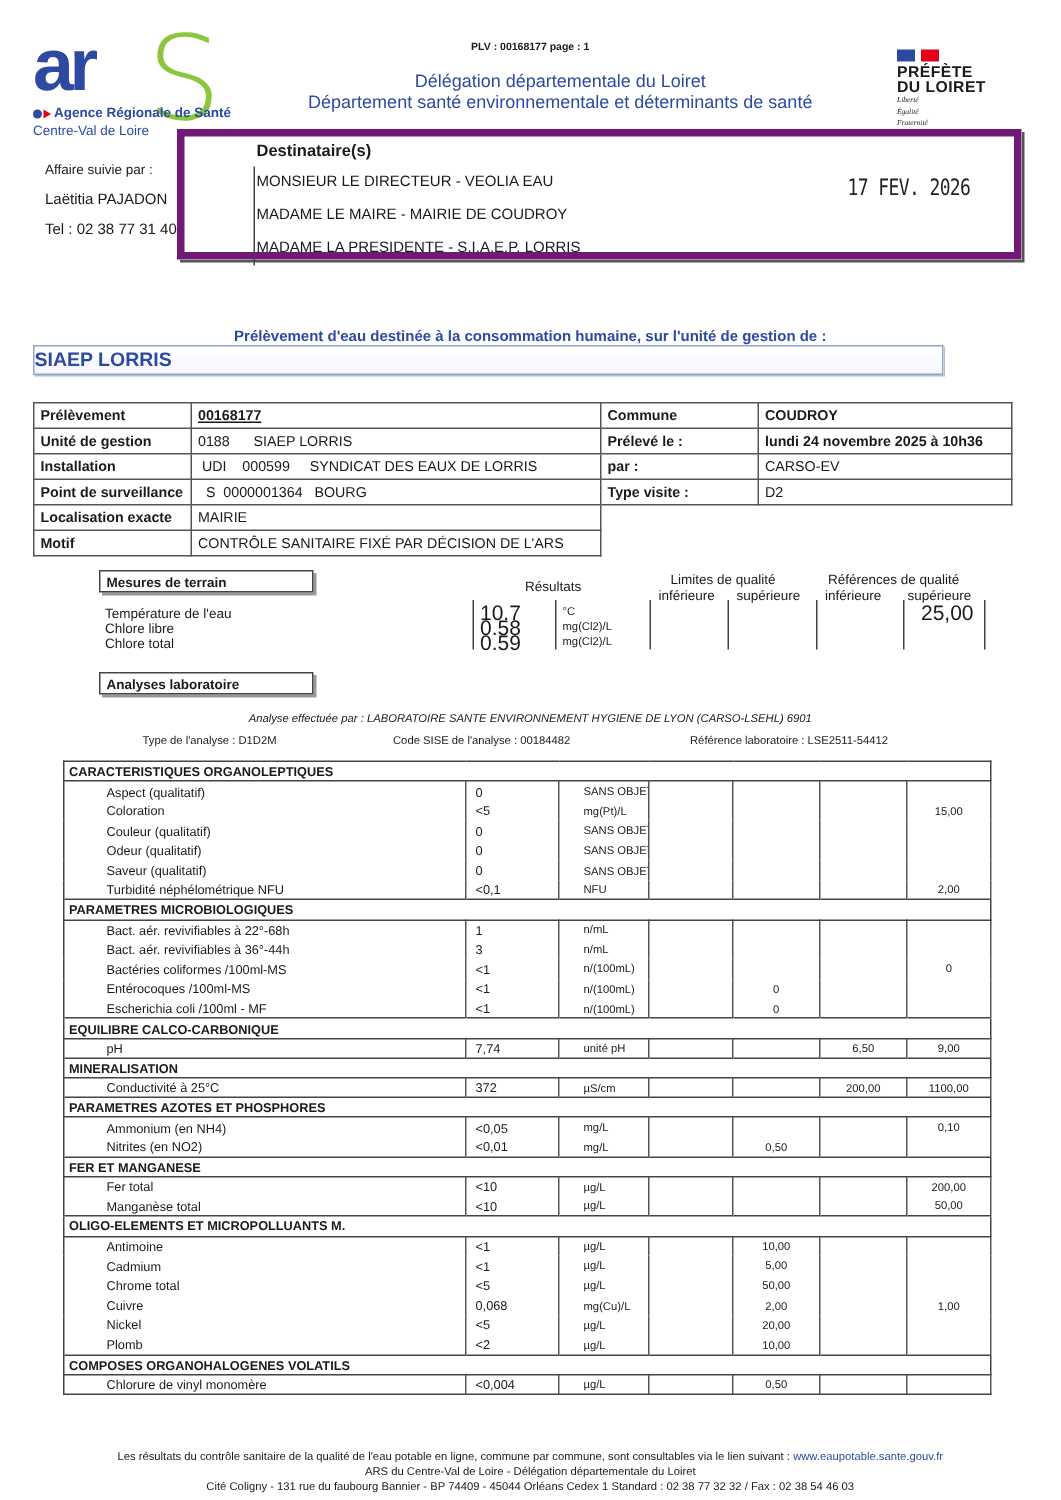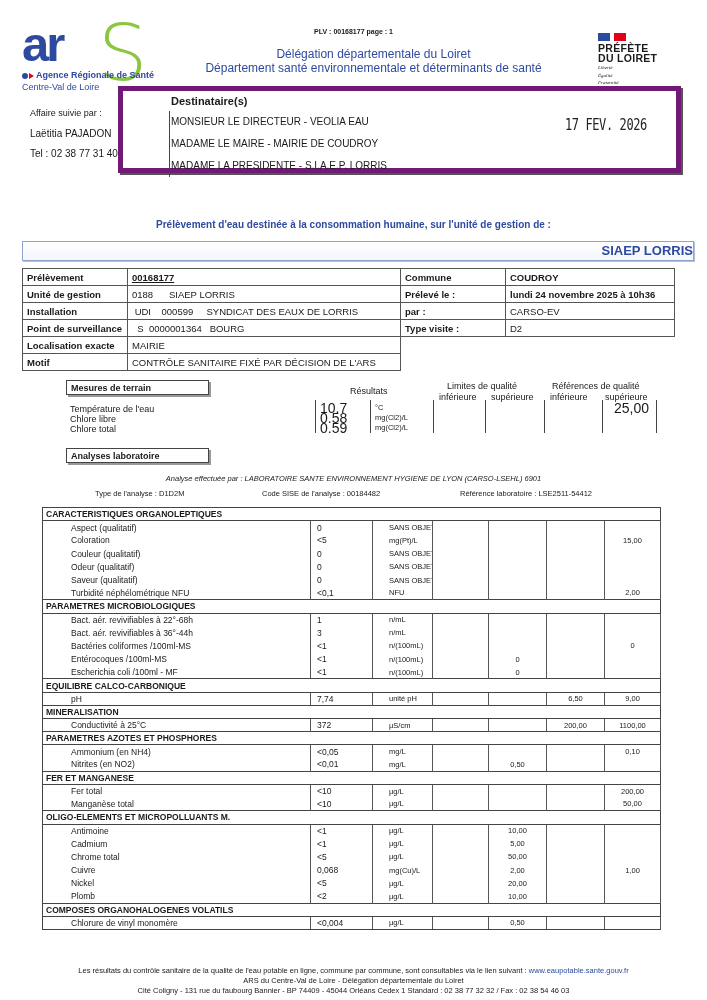--- a/index.html
+++ b/index.html
@@ -32,21 +32,21 @@
   .affaire .tel { font-size: 10px; }
 
   
   .dest { left: 118px; top: 86px; width: 563px; height: 87px; border: 5px solid #701a75; box-shadow: 2px 2px 0 #555; }
   .dest .ttl { position: absolute; left: 48px; top: 4px; font-size: 11px; font-weight: bold; }
   .dest .r { position: absolute; left: 48px; font-size: 10px; }
   .dest .vline { position: absolute; left: 46px; top: 20px; width: 1px; height: 66px; background: #444; }
   .dest .stamp { position: absolute; left: 442px; top: 25px; font-size: 15px; font-family: "DejaVu Sans Mono", monospace; transform: scaleX(0.8); transform-origin: left; color: #222; letter-spacing: -0.5px; }
 
   .preleve-title { left: 0; width: 707px; top: 219px; text-align: center; font-size: 10px; font-weight: bold; color: #2d4aa0; }
-  .ug-box { left: 22px; top: 241px; width: 672px; height: 20px; border: 1px solid #8fa4cf; background: linear-gradient(#fff, #f4f6fb); box-shadow: 1px 1px 0 #b0bcd8; text-align: right; font-size: 13px; font-weight: bold; color: #2d4aa0; line-height: 18px; }
+  .ug-box { left: 22px; top: 230px; width: 607px; height: 20px; border: 1px solid #8fa4cf; background: linear-gradient(#fff, #f4f6fb); box-shadow: 1px 1px 0 #b0bcd8; text-align: left; font-size: 13px; font-weight: bold; color: #2d4aa0; line-height: 18px; }
 
   
   table { border-collapse: collapse; }
   .samp { left: 22px; top: 268px; }
   .samp td { border: 1px solid #555; font-size: 9.5px; height: 17px; padding: 0 4px; white-space: nowrap; }
   .samp .lab { font-weight: bold; }
   .samp td.empty { border: none; }
 
   
   .hbox { border: 1px solid #444; box-shadow: 2px 2px 0 #999; font-size: 9px; font-weight: bold; padding: 2px 4px; height: 15px; width: 143px; background: #fff; }

